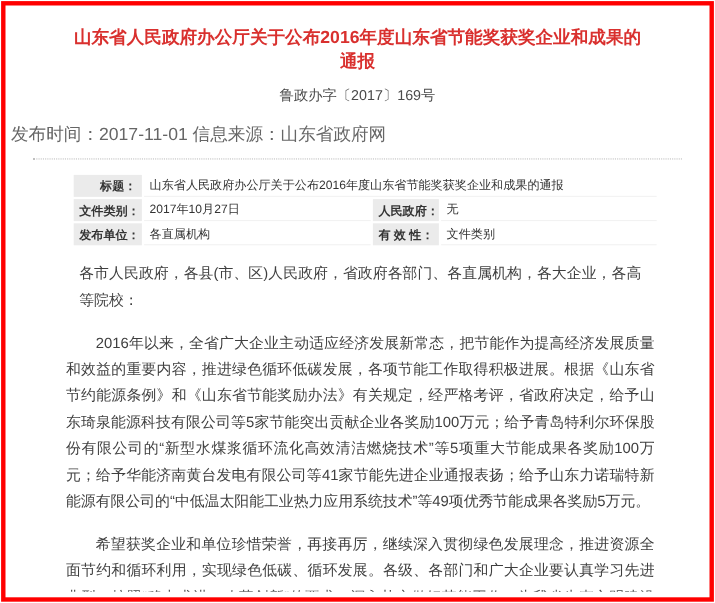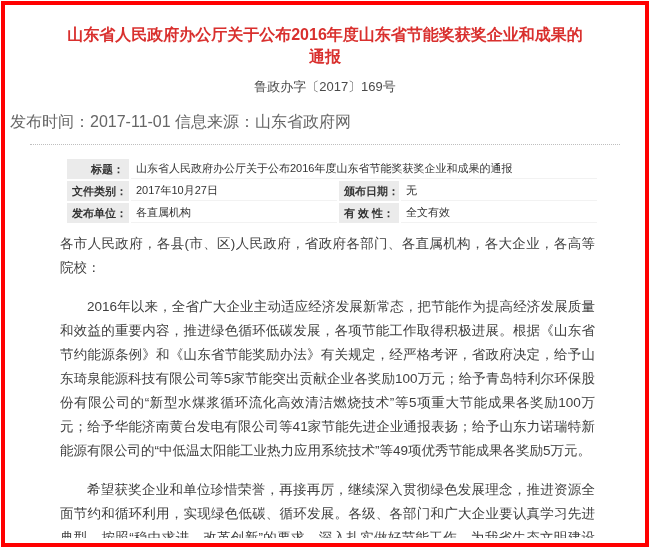--- a/index.html
+++ b/index.html
@@ -73,21 +73,21 @@
   col.c-label1{width:62px;}
   col.c-value1{width:206px;}
   col.c-label2{width:60px;}
   col.c-value2{width:196px;}
   .body-text{
     margin:7px 45px 0 50px;
     font-size:13.5px;line-height:24px;
     color:#3f3f3f;
     text-align:justify;
   }
-  .salutation{margin:0;}
+  .salutation{margin:12px;}
   .para{text-indent:2em;margin-top:15px;}
 </style>
 </head>
 <body>
 
 <div class="frame">
   <div class="content">
 
     <div class="doc-title">山东省人民政府办公厅关于公布2016年度山东省节能奖获奖企业和成果的通报</div>
     <div class="doc-number">鲁政办字〔2017〕169号</div>
@@ -102,28 +102,28 @@
           <col class="c-value2">
       </colgroup>
       <tbody>
         <tr>
           <td class="cell-label">标题：</td>
           <td class="cell-value" colspan="3">山东省人民政府办公厅关于公布2016年度山东省节能奖获奖企业和成果的通报</td>
         </tr>
         <tr>
           <td class="cell-label">文件类别：</td>
           <td class="cell-value">2017年10月27日</td>
-          <td class="cell-label">颁布日期：</td>
+          <td class="cell-label">人民政府：</td>
           <td class="cell-value">无</td>
         </tr>
         <tr>
           <td class="cell-label">发布单位：</td>
           <td class="cell-value">各直属机构</td>
           <td class="cell-label">有 效 性：</td>
-          <td class="cell-value">全文有效</td>
+          <td class="cell-value">文件类别</td>
         </tr>
       </tbody>
     </table>
 
     <div class="body-text">
       <p class="salutation">各市人民政府，各县(市、区)人民政府，省政府各部门、各直属机构，各大企业，各高等院校：</p>
       <p class="para">2016年以来，全省广大企业主动适应经济发展新常态，把节能作为提高经济发展质量和效益的重要内容，推进绿色循环低碳发展，各项节能工作取得积极进展。根据《山东省节约能源条例》和《山东省节能奖励办法》有关规定，经严格考评，省政府决定，给予山东琦泉能源科技有限公司等5家节能突出贡献企业各奖励100万元；给予青岛特利尔环保股份有限公司的“新型水煤浆循环流化高效清洁燃烧技术”等5项重大节能成果各奖励100万元；给予华能济南黄台发电有限公司等41家节能先进企业通报表扬；给予山东力诺瑞特新能源有限公司的“中低温太阳能工业热力应用系统技术”等49项优秀节能成果各奖励5万元。</p>
       <p class="para">希望获奖企业和单位珍惜荣誉，再接再厉，继续深入贯彻绿色发展理念，推进资源全面节约和循环利用，实现绿色低碳、循环发展。各级、各部门和广大企业要认真学习先进典型，按照“稳中求进、改革创新”的要求，深入扎实做好节能工作，为我省生态文明建设作出积极贡献。</p>
     </div>
 

